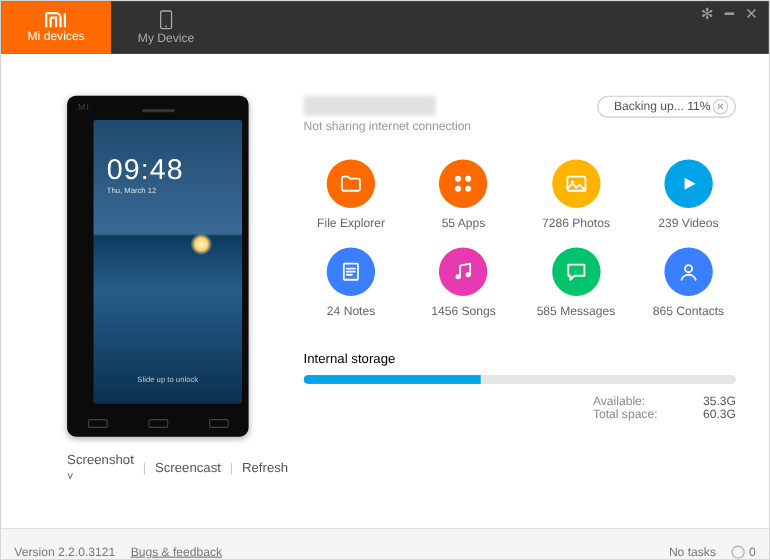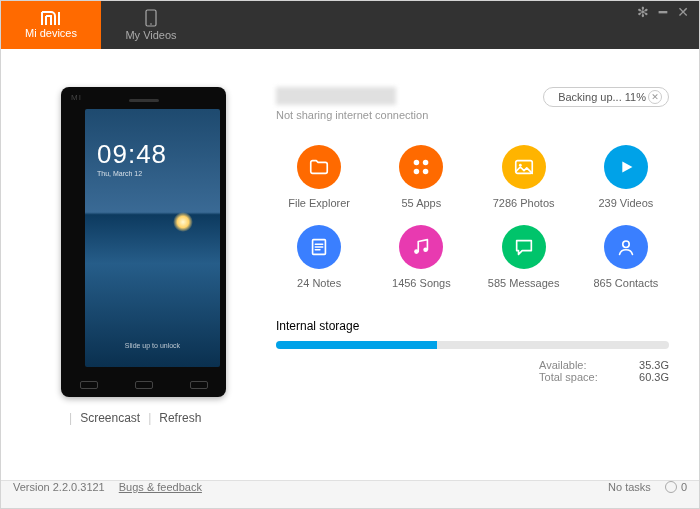--- a/index.html
+++ b/index.html
@@ -49,21 +49,21 @@
 
 .storage-title { color: #000000; font-size: 12px; margin-bottom: 8px; }
 .bar { width: 100%; height: 8px; background: #e5e5e5; border-radius: 4px; overflow: hidden; position: relative; }
 .bar .fill { height: 100%; background: #00a2e8; }
 .storage-rows { margin-top: 10px; font-size: 11px; color: #888; }
 .storage-rows div { display: flex; gap: 30px; justify-content: flex-end; }
 .storage-rows .k { width: 70px; }
 .storage-rows .v { color: #555; }
 
 
-.footer { position: absolute; bottom: 0; left: 0; right: 0; height: 28px; background: #f5f5f5; border-top: 1px solid #e0e0e0; display: flex; align-items: flex-start; padding: 0 12px; font-size: 11px; color: #777; }
+.footer { position: absolute; bottom: 0; left: 0; right: 0; height: 28px; background: #f5f5f5; border-top: 1px solid #e0e0e0; display: flex; align-items: flex-end; padding: 0 12px; font-size: 11px; color: #777; }
 .footer .version { margin-right: 14px; }
 .footer .bugs { text-decoration: underline; cursor: pointer; }
 .footer .tasks { margin-left: auto; margin-right: 14px; }
 .footer .tcount { display: flex; align-items: center; gap: 4px; }
 .footer .tcount .c { width: 12px; height: 12px; border: 1px solid #aaa; border-radius: 50%; }
 
 svg { display: block; }
 </style>
 </head>
 <body>
@@ -77,21 +77,21 @@
     </span>
     <span>Mi devices</span>
   </div>
   <div class="tab">
     <span class="icon">
       <svg width="12" height="18" viewBox="0 0 12 18">
           <rect x="1" y="1" width="10" height="16" rx="1.5" stroke="#aaa" stroke-width="1.2" fill="none"></rect>
           <circle cx="6" cy="15" r="0.8" fill="#aaa"></circle>
         </svg>
     </span>
-    <span>My Videos</span>
+    <span>My Device</span>
   </div>
   <div class="win-controls">
     <span>✻</span>
     <span>━</span>
     <span>✕</span>
   </div>
 </div>
 
 <div class="main">
 
@@ -106,20 +106,21 @@
         </div>
         <div class="unlock">Slide up to unlock</div>
       </div>
       <div class="navbtns">
           <span></span>
           <span></span>
           <span></span>
         </div>
     </div>
     <div class="left-actions">
+      <span><span>Screenshot</span> <small>˅</small></span>
       <span class="sep">|</span>
       <span>Screencast</span>
       <span class="sep">|</span>
       <span>Refresh</span>
     </div>
   </div>
 
   <div class="right">
     <div class="dev-head">
       <div>

